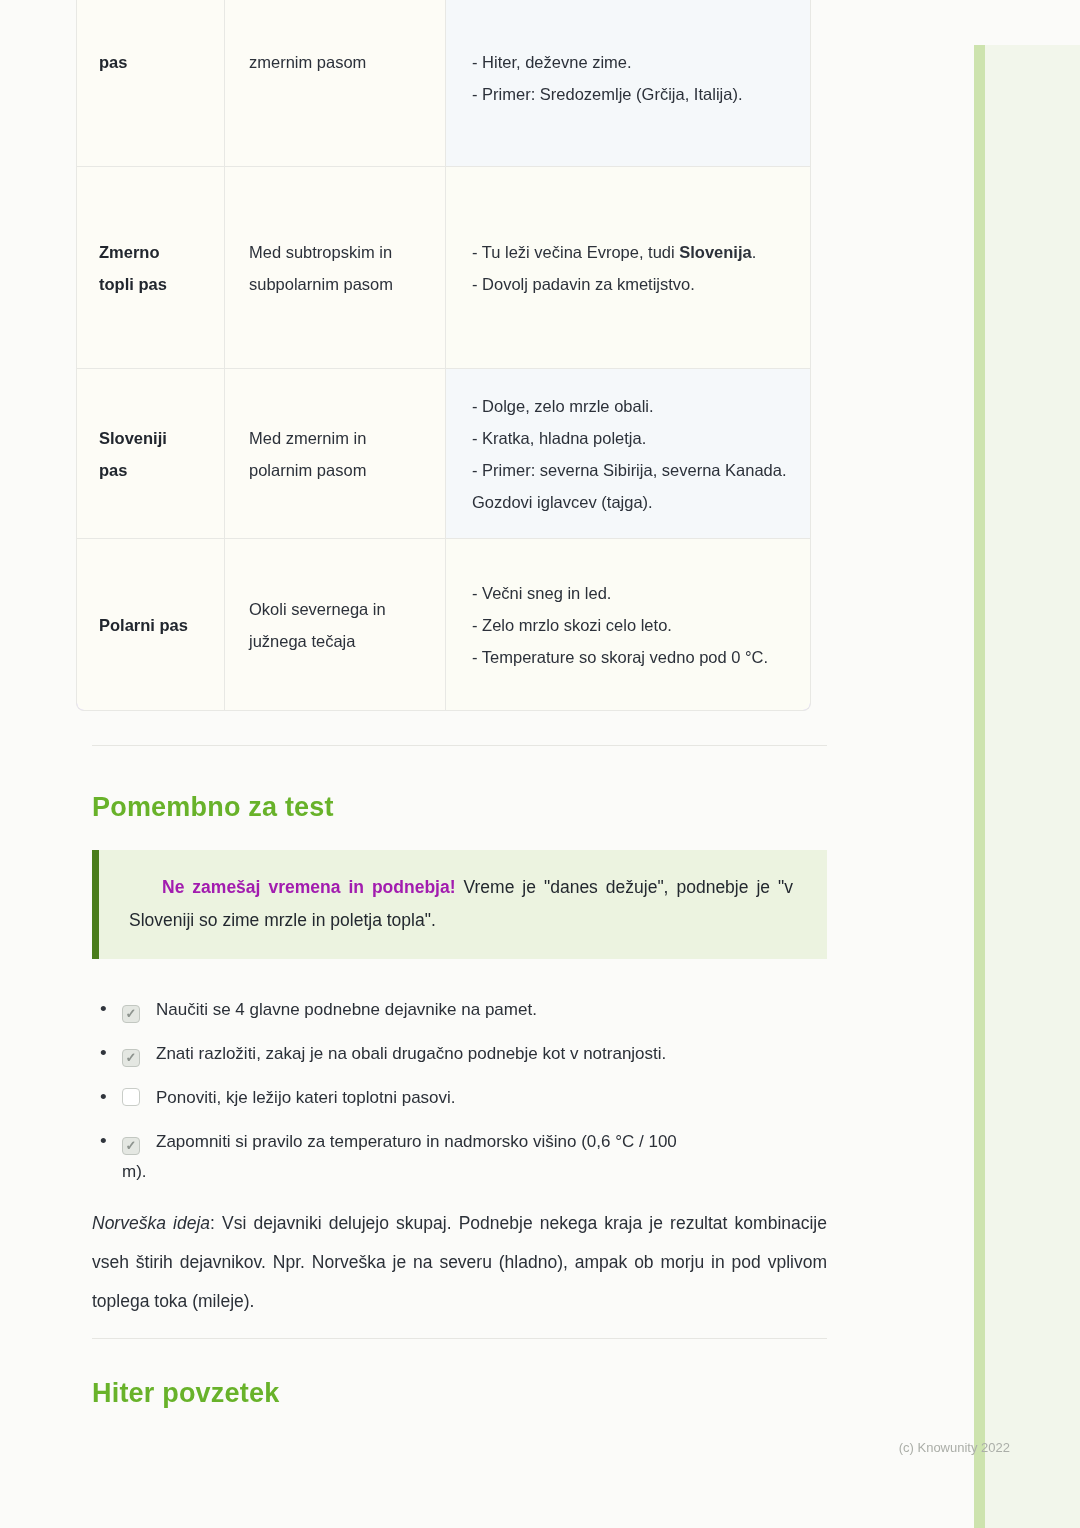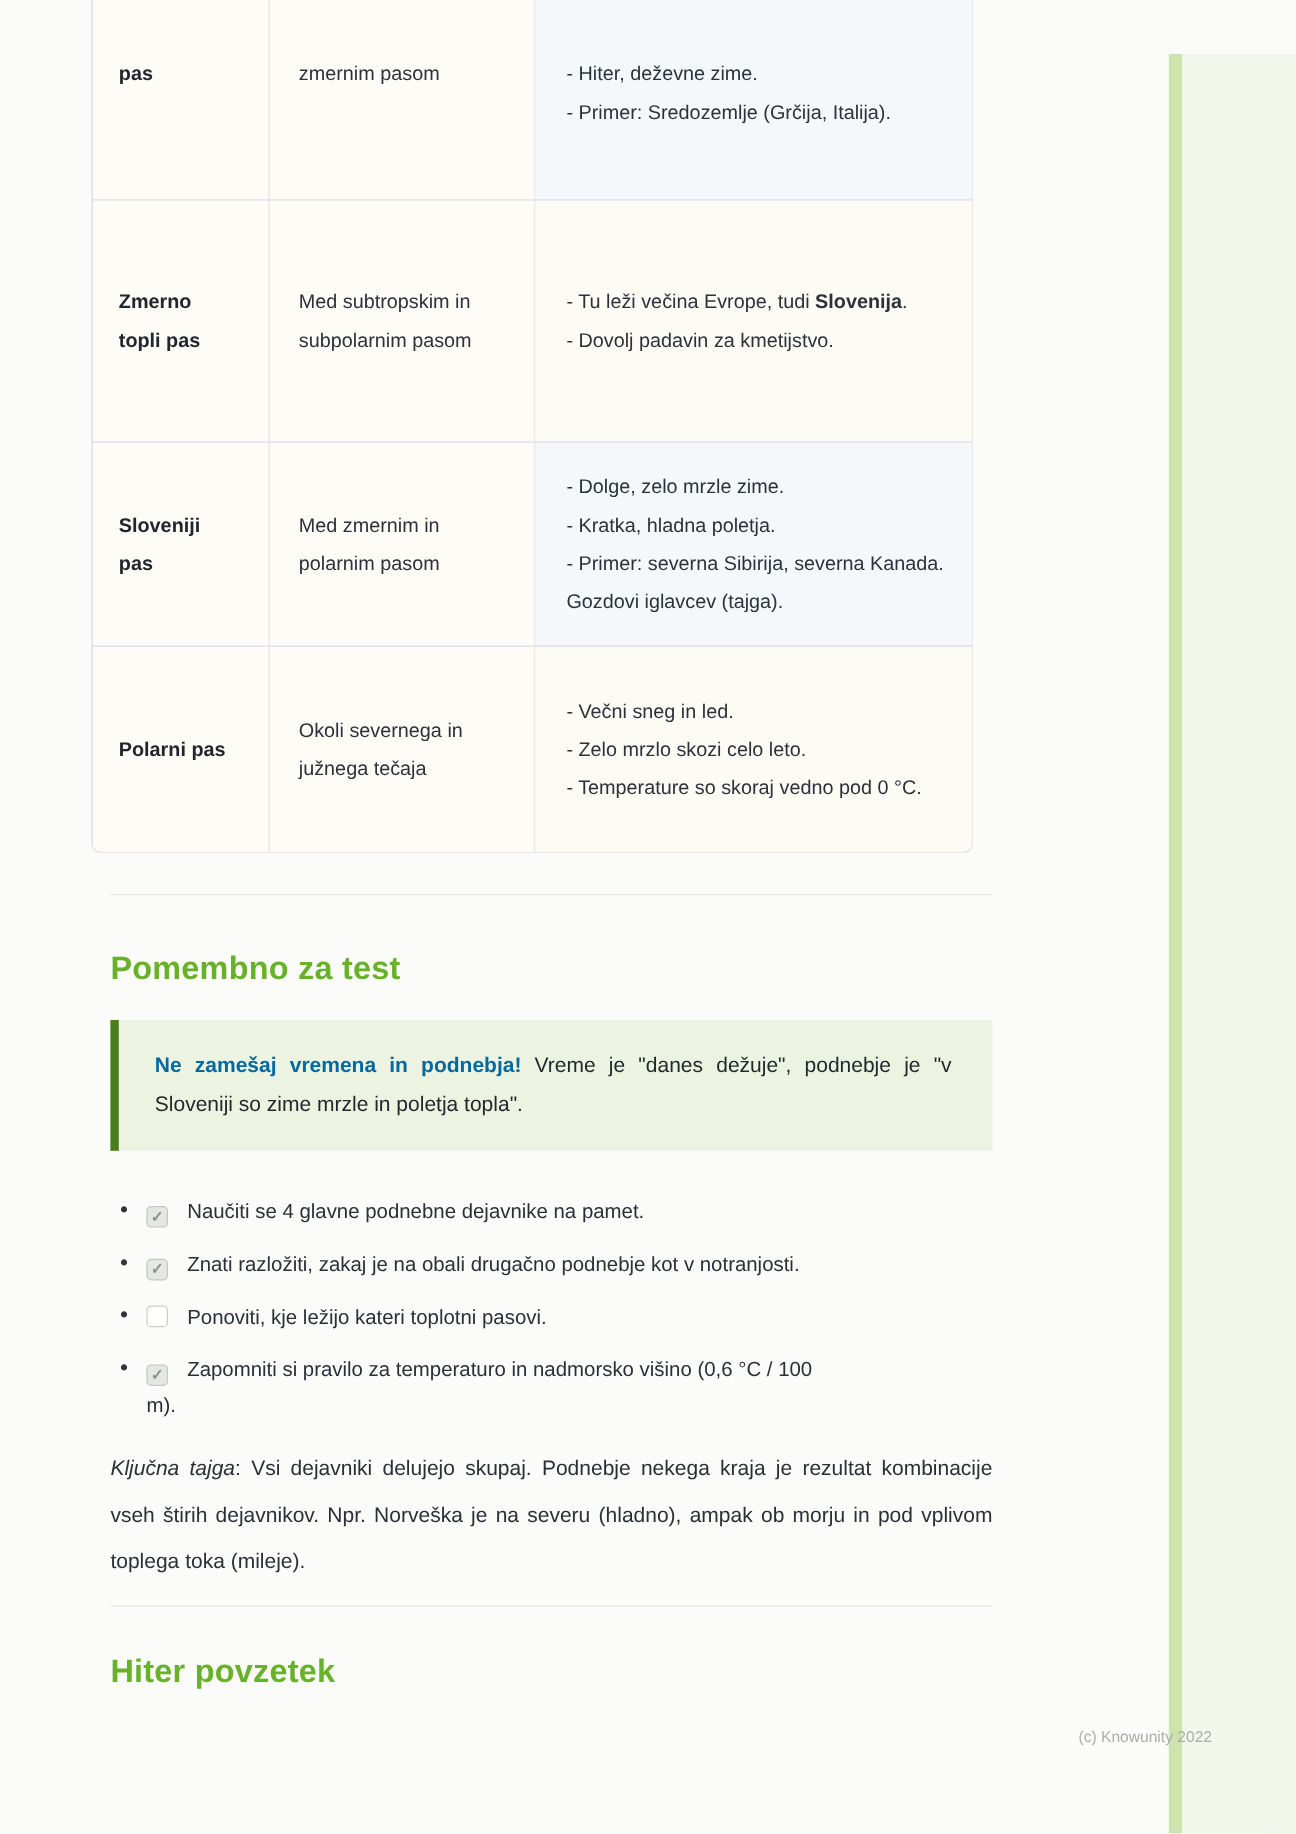--- a/index.html
+++ b/index.html
@@ -49,21 +49,21 @@
   .heading-important { top:792px; }
   .heading-summary   { top:1378px; }
 
   
   .callout {
     position:absolute; left:92px; top:850px; width:735px;
     background:#ecf3e0; border-left:7px solid #4a7d1b;
     padding:21px 34px 22px 30px;
     font-size:17.5px; line-height:33px; text-align:justify; color:#23282f;
   }
-  .callout b { color:#0369a1; }
+  .callout b { color:#a21caf;margin-left:33px; }
 
   
   .checklist { position:absolute; left:92px; top:995px; width:690px; }
   .check-item {
     position:relative; padding-left:30px; margin-bottom:14px;
     font-size:17px; line-height:30px; color:#2b3038;
   }
   .check-item::before {
     content:"\2022"; position:absolute; left:8px; top:-1px;
     font-size:19px; color:#30353d;
@@ -125,21 +125,21 @@
   </div>
 
   <div class="trow r2">
     <div class="cell zone-cell">
         <span>Sloveniji pas</span>
       </div>
     <div class="cell loc-cell">
         <span>Med zmernim in polarnim pasom</span>
       </div>
     <div class="cell feat-cell">
-      <div class="fline"><span>- Dolge, zelo mrzle zime.</span><b></b><span></span></div>
+      <div class="fline"><span>- Dolge, zelo mrzle obali.</span><b></b><span></span></div>
       <div class="fline"><span>- Kratka, hladna poletja.</span><b></b><span></span></div>
       <div class="fline"><span>- Primer: severna Sibirija, severna Kanada. Gozdovi iglavcev (tajga).</span><b></b><span></span></div>
     </div>
   </div>
 
   <div class="trow r3">
     <div class="cell zone-cell">
         <span>Polarni pas</span>
       </div>
     <div class="cell loc-cell">
@@ -172,20 +172,20 @@
   <div class="check-item">
     <span class="checkbox"></span><span>Ponoviti, kje ležijo kateri toplotni pasovi.</span>
   </div>
   <div class="check-item">
     <span class="checkbox checked">✓</span><span>Zapomniti si pravilo za temperaturo in nadmorsko višino (0,6 °C / 100</span>
     <span class="wrap-line">m).</span>
   </div>
 </div>
 
 <p class="key-idea">
-  <i>Ključna tajga</i><span>: Vsi dejavniki delujejo skupaj. Podnebje nekega kraja je rezultat kombinacije vseh štirih dejavnikov. Npr. Norveška je na severu (hladno), ampak ob morju in pod vplivom toplega toka (mileje).</span>
+  <i>Norveška ideja</i><span>: Vsi dejavniki delujejo skupaj. Podnebje nekega kraja je rezultat kombinacije vseh štirih dejavnikov. Npr. Norveška je na severu (hladno), ampak ob morju in pod vplivom toplega toka (mileje).</span>
 </p>
 
 <div class="divider divider-2"></div>
 
 <h2 class="section-heading heading-summary">Hiter povzetek</h2>
 
 <div class="footer">(c) Knowunity 2022</div>
 
 </body></html>

